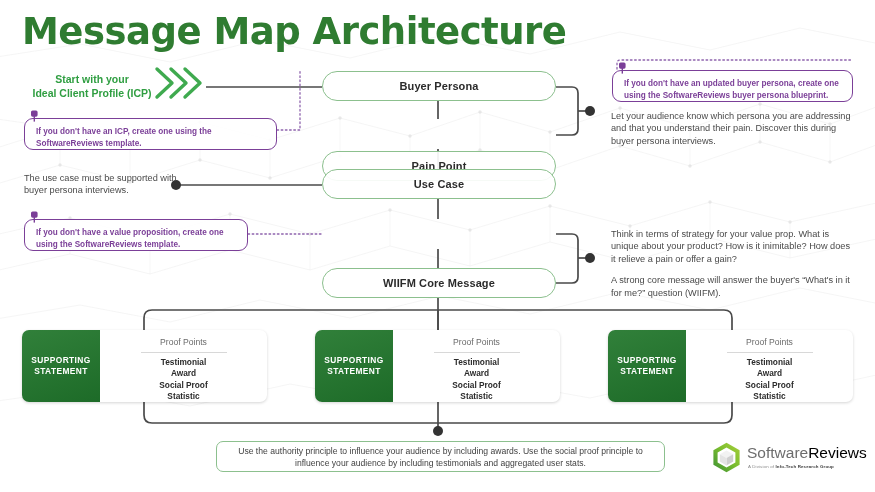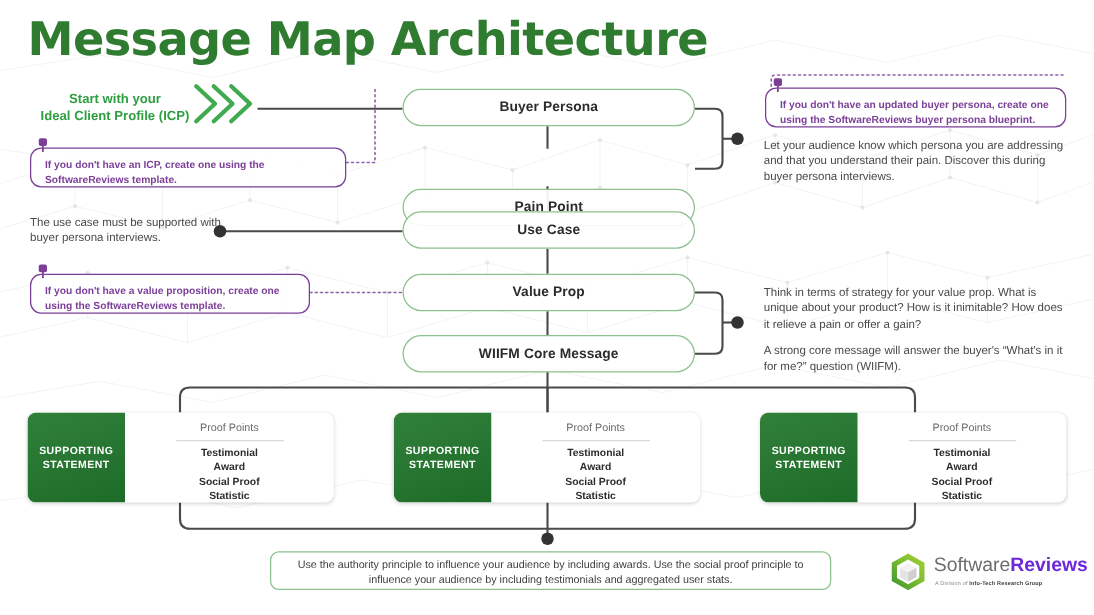--- a/index.html
+++ b/index.html
@@ -99,21 +99,21 @@
     border:1.1px solid #8cc08e;border-radius:7px;background:rgba(255,255,255,.9);
     display:flex;align-items:center;justify-content:center;text-align:center;
     font-size:8.6px;line-height:12px;color:#3f3f3f;box-sizing:border-box;
     padding:0 14px;
   }
 
   
   .logo{position:absolute;left:711px;top:440px;width:150px;height:36px;}
   .logo-mark{position:absolute;left:0;top:2px;width:31px;height:31px;}
   .logo-txt{position:absolute;left:36px;top:4px;font-size:15.5px;color:#6d6d6d;font-weight:normal;white-space:nowrap;}
-  .logo-txt b{color:#6d28d9;font-weight:bold;}
+  .logo-txt b{color:#000000;font-weight:normal;}
   .logo-sub{position:absolute;left:37px;top:24px;font-size:4.4px;color:#8a8a8a;letter-spacing:.15px;white-space:nowrap;}
   .logo-sub b{color:#3b3b3b;}
 </style>
 </head>
 <body>
 
 <div id="canvas">
 
   <svg id="bgnet" viewBox="0 0 875 492" xmlns="http://www.w3.org/2000/svg">
     <g stroke="#c9c9c9" stroke-width="0.6" fill="none" opacity="0.55">
@@ -221,23 +221,20 @@
 
   <div class="gbox" style="left:322px;top:71px;width:234px;height:30px;">
     <span>Buyer Persona</span>
   </div>
   <div class="gbox" style="left:322px;top:119px;width:234px;height:30px;margin-top:32px;">
     <span>Pain Point</span>
   </div>
   <div class="gbox" style="left:322px;top:169px;width:234px;height:30px;">
     <span>Use Case</span>
   </div>
-  <div class="gbox" style="left:322px;top:219px;width:234px;height:30px;">
-    <span>Value Prop</span>
-  </div>
   <div class="gbox" style="left:322px;top:268px;width:234px;height:30px;">
     <span>WIIFM Core Message</span>
   </div>
 
   <div class="pcall" style="left:612px;top:70px;width:241px;height:32px;">
     <span>If you don't have an updated buyer persona, create one using the SoftwareReviews buyer persona blueprint.</span>
   </div>
   <svg class="pin" style="left:618px;top:62px;" viewBox="0 0 9 12" xmlns="http://www.w3.org/2000/svg">
     <rect x="1" y="0.5" width="6.6" height="6.2" rx="1.6" fill="#7b3f98"></rect>
     <rect x="3.6" y="6" width="1.4" height="5.6" fill="#7b3f98"></rect>

